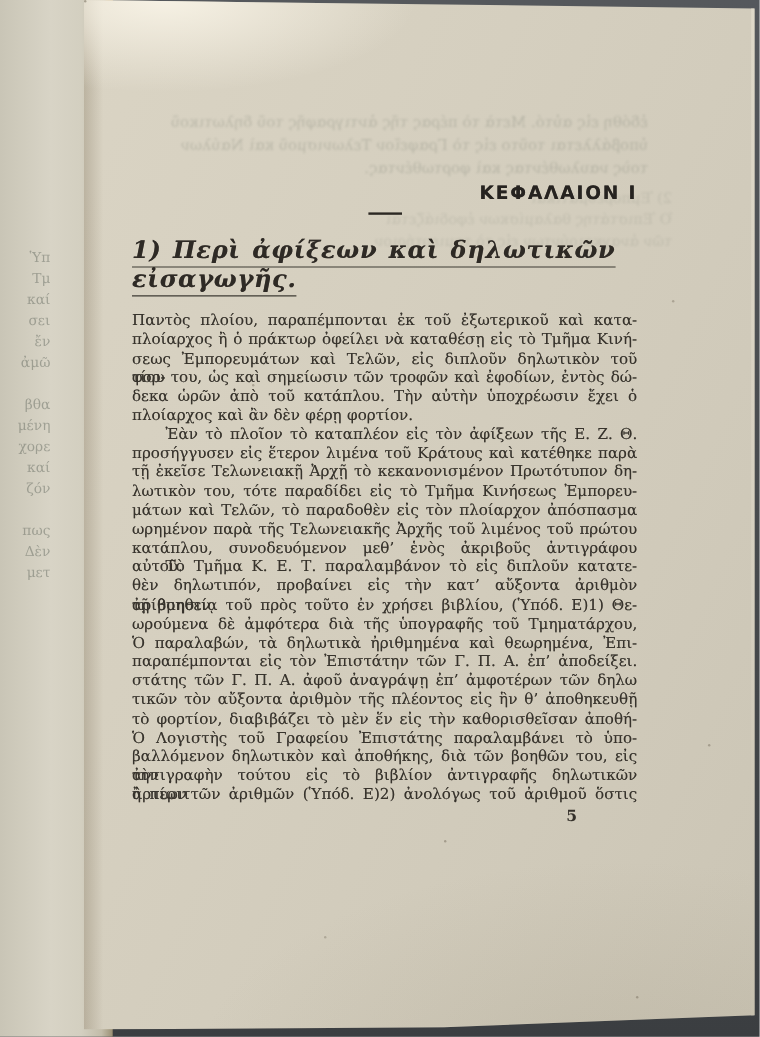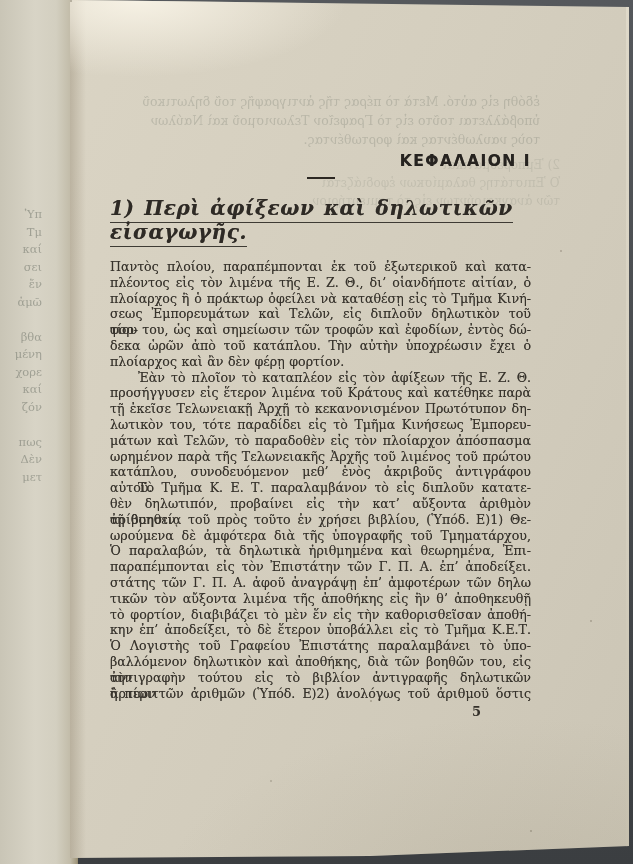--- a/index.html
+++ b/index.html
@@ -7,20 +7,21 @@
     width:633px;height:864px;overflow:hidden;position:relative;
     background:linear-gradient(180deg,#55585c 0%,#4a4d50 40%,#3b3e41 100%);
     font-family:"DejaVu Serif",serif;
   }
   .scene{position:absolute;inset:0;}
 
   
   .underpage{
     position:absolute;left:0;top:0;width:78px;height:864px;
     background:linear-gradient(90deg,#c9c5b6 0%,#d8d4c6 45%,#d3cfc0 72%,#c2bca9 90%,#9e9479 99%,#8a8066 100%);
+    padding-left:16px;
   }
   .underpage .crease-glint{
     position:absolute;right:0;top:0;width:6px;height:120px;
     background:linear-gradient(180deg,rgba(206,172,110,.85),rgba(206,172,110,0));
   }
   .fragments{
     position:absolute;left:0;top:206px;width:42px;text-align:right;
     font-size:11.5px;line-height:17.5px;color:rgba(84,90,82,.42);
     filter:blur(.4px);
   }
@@ -128,43 +129,41 @@
         <div>Ὁ Ἐπιστάτης θαλαμίσκων ἐφοδιάζεται</div>
         <div>τῶν ἀναγκαιούντων εἰς τὸ ταμιευτήριον</div>
       </div>
 
     <div class="content">
       <h1 class="chapter">ΚΕΦΑΛΑΙΟΝ Ι</h1>
       <div class="rule"></div>
       <h2 class="heading"><span class="hd">1) Περὶ ἀφίξεων καὶ δηλωτικῶν εἰσαγωγῆς.</span></h2>
       <div class="bodytext" id="bodytext">
           <div class="line">Παντὸς πλοίου, παραπέμπονται ἐκ τοῦ ἐξωτερικοῦ καὶ κατα-</div>
-          <div class="line">πλέοντος εἰς τὸν λιμένα τῆς Ε. Ζ. Θ., δι’ οἱανδήποτε αἰτίαν, ὁ</div>
           <div class="line">πλοίαρχος ἢ ὁ πράκτωρ ὀφείλει νὰ καταθέσῃ εἰς τὸ Τμῆμα Κινή-</div>
           <div class="line">σεως Ἐμπορευμάτων καὶ Τελῶν, εἰς διπλοῦν δηλωτικὸν τοῦ φορ-</div>
           <div class="line">τίου του, ὡς καὶ σημείωσιν τῶν τροφῶν καὶ ἐφοδίων, ἐντὸς δώ-</div>
           <div class="line">δεκα ὡρῶν ἀπὸ τοῦ κατάπλου. Τὴν αὐτὴν ὑποχρέωσιν ἔχει ὁ</div>
           <div class="line flush">πλοίαρχος καὶ ἂν δὲν φέρῃ φορτίον.</div>
           <div class="line indent">Ἐὰν τὸ πλοῖον τὸ καταπλέον εἰς τὸν ἀφίξεων τῆς Ε. Ζ. Θ.</div>
           <div class="line">προσήγγυσεν εἰς ἕτερον λιμένα τοῦ Κράτους καὶ κατέθηκε παρὰ</div>
           <div class="line">τῇ ἐκεῖσε Τελωνειακῇ Ἀρχῇ τὸ κεκανονισμένον Πρωτότυπον δη-</div>
           <div class="line">λωτικὸν του, τότε παραδίδει εἰς τὸ Τμῆμα Κινήσεως Ἐμπορευ-</div>
           <div class="line">μάτων καὶ Τελῶν, τὸ παραδοθὲν εἰς τὸν πλοίαρχον ἀπόσπασμα</div>
           <div class="line">ωρημένον παρὰ τῆς Τελωνειακῆς Ἀρχῆς τοῦ λιμένος τοῦ πρώτου</div>
           <div class="line flush">κατάπλου, συνοδευόμενον μεθ’ ἑνὸς ἀκριβοῦς ἀντιγράφου αὐτοῦ.</div>
           <div class="line indent">Τὸ Τμῆμα Κ. Ε. Τ. παραλαμβάνον τὸ εἰς διπλοῦν κατατε-</div>
           <div class="line">θὲν δηλωτιπόν, προβαίνει εἰς τὴν κατ’ αὔξοντα ἀριθμὸν ἀρίθμησιν</div>
           <div class="line">τῇ βοηθείᾳ τοῦ πρὸς τοῦτο ἐν χρήσει βιβλίου, (Ὑπόδ. Ε)1) Θε-</div>
           <div class="line">ωρούμενα δὲ ἀμφότερα διὰ τῆς ὑπογραφῆς τοῦ Τμηματάρχου,</div>
           <div class="line">Ὁ παραλαβών, τὰ δηλωτικὰ ἠριθμημένα καὶ θεωρημένα, Ἐπι-</div>
           <div class="line">παραπέμπονται εἰς τὸν Ἐπιστάτην τῶν Γ. Π. Α. ἐπ’ ἀποδείξει.</div>
           <div class="line">στάτης τῶν Γ. Π. Α. ἀφοῦ ἀναγράψῃ ἐπ’ ἀμφοτέρων τῶν δηλω</div>
-          <div class="line">τικῶν τὸν αὔξοντα λιμένα τῆς ἀποθήκης εἰς ἣν θ’ ἀποθηκευθῇ</div>
+          <div class="line">τικῶν τὸν αὔξοντα ἀριθμὸν τῆς πλέοντος εἰς ἣν θ’ ἀποθηκευθῇ</div>
           <div class="line">τὸ φορτίον, διαβιβάζει τὸ μὲν ἕν εἰς τὴν καθορισθεῖσαν ἀποθή-</div>
-          <div class="line">κην ἐπ’ ἀποδείξει, τὸ δὲ ἕτερον ὑποβάλλει εἰς τὸ Τμῆμα Κ.Ε.Τ.</div>
           <div class="line">Ὁ Λογιστὴς τοῦ Γραφείου Ἐπιστάτης παραλαμβάνει τὸ ὑπο-</div>
           <div class="line">βαλλόμενον δηλωτικὸν καὶ ἀποθήκης, διὰ τῶν βοηθῶν του, εἰς τὴν</div>
           <div class="line">ἀντιγραφὴν τούτου εἰς τὸ βιβλίον ἀντιγραφῆς δηλωτικῶν ἀρτίων</div>
           <div class="line">ἢ περιττῶν ἀριθμῶν (Ὑπόδ. Ε)2) ἀνολόγως τοῦ ἀριθμοῦ ὅστις</div>
         </div>
       <div class="pagenum">5</div>
     </div>
 
     <div class="specks"></div>
   </div>

